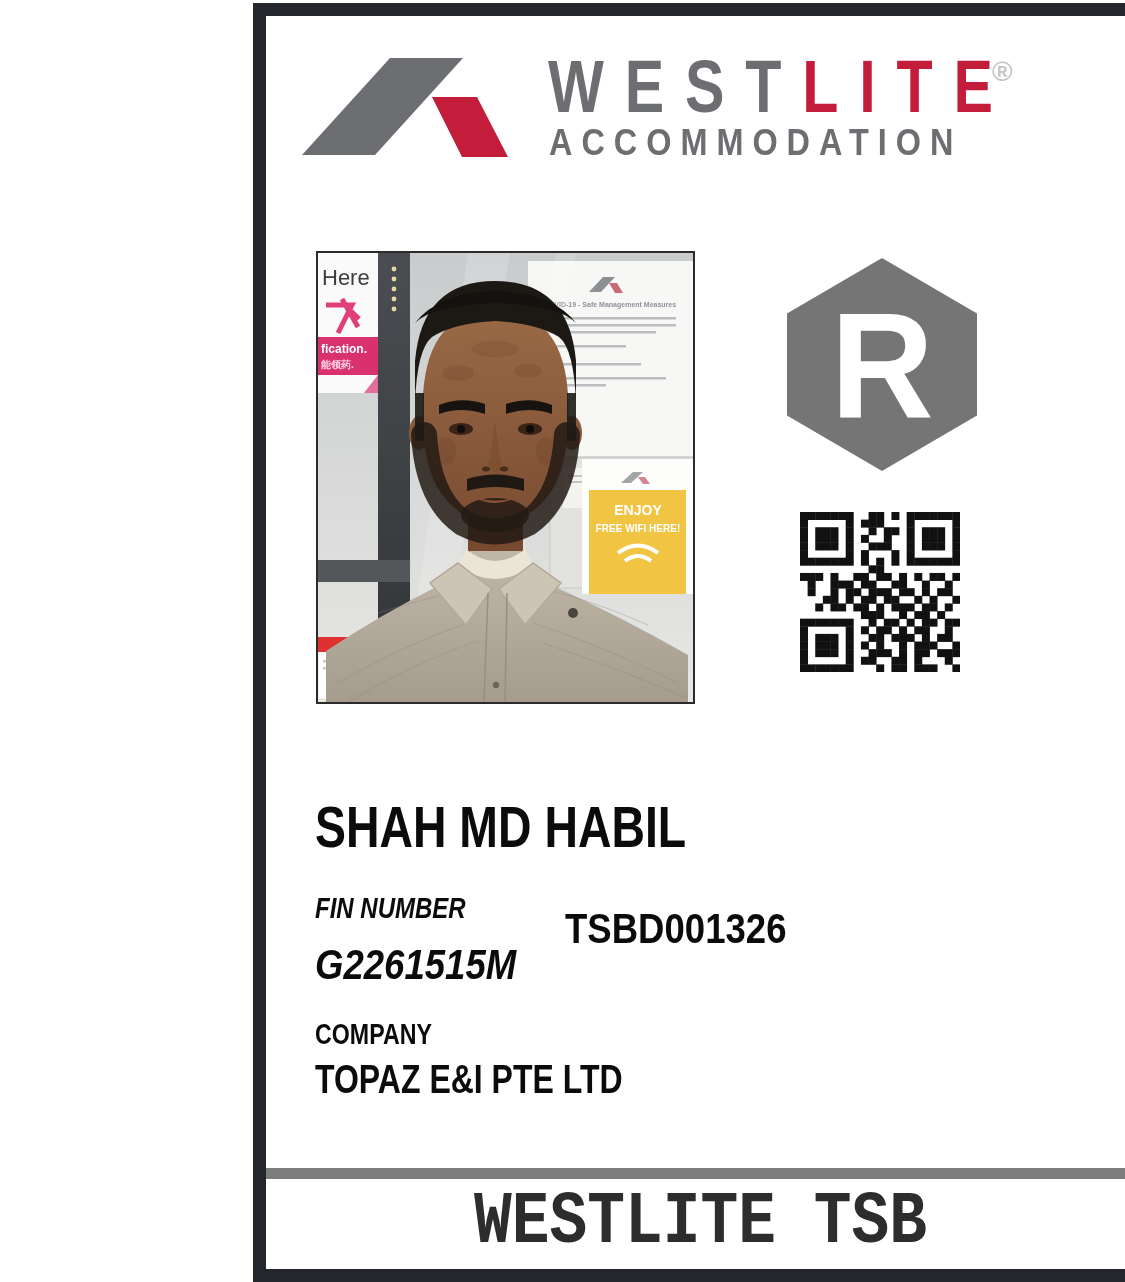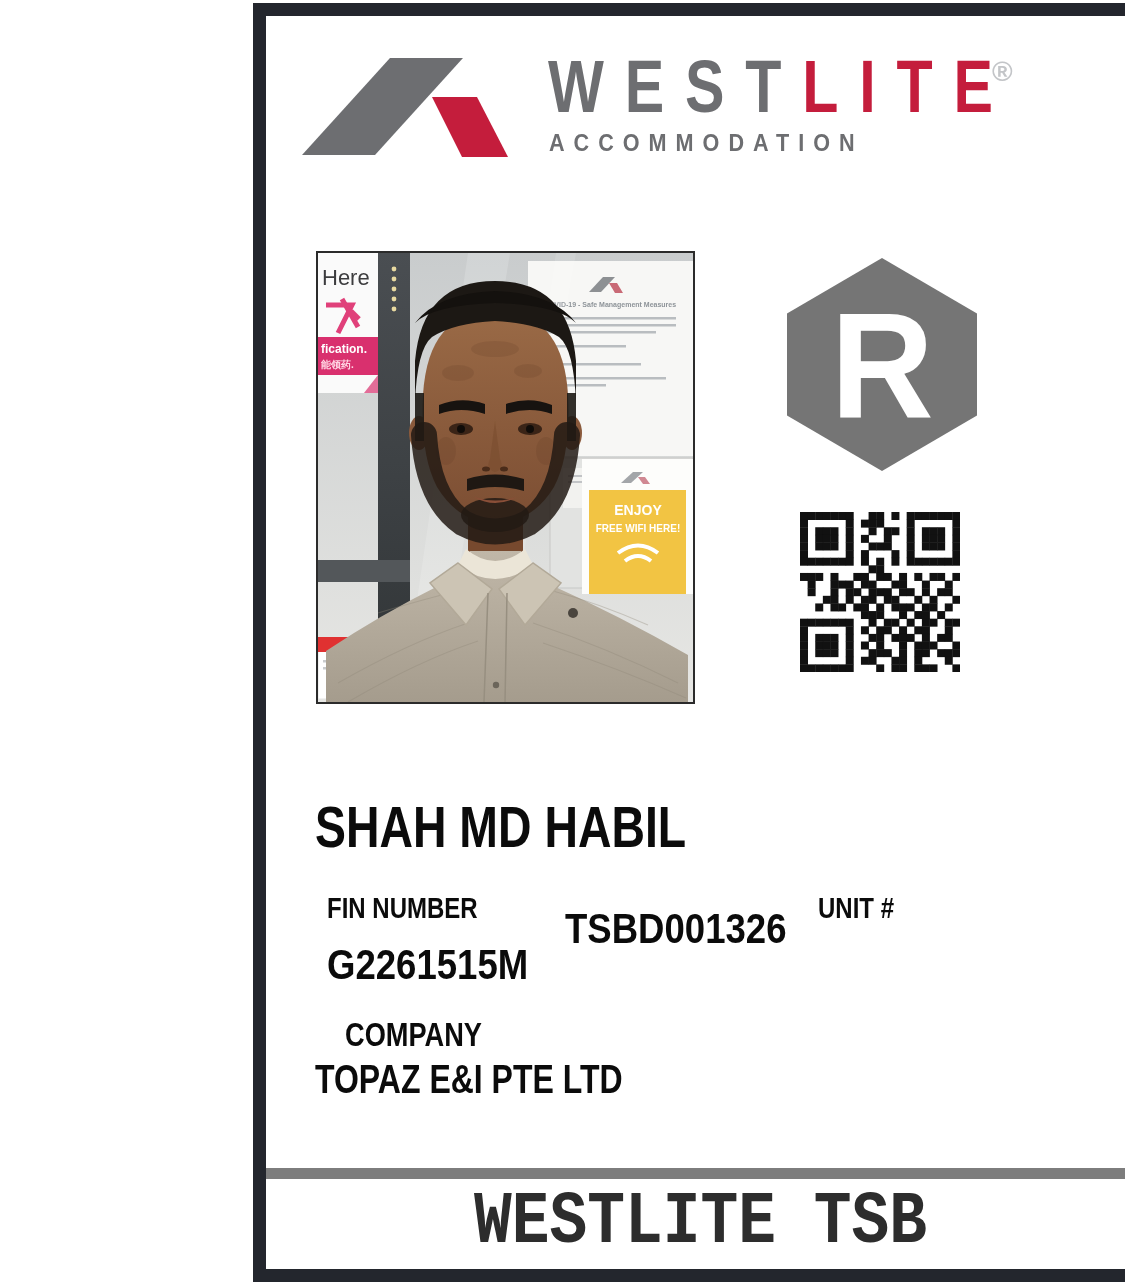--- a/index.html
+++ b/index.html
@@ -9,21 +9,21 @@
         border:13px solid #23262d;background:#ffffff;}
   .abs{position:absolute;}
   .cond{display:inline-block;transform:scaleX(.8);transform-origin:0 50%;white-space:nowrap;}
   .cond85{display:inline-block;transform:scaleX(.85);transform-origin:0 50%;white-space:nowrap;}
   .cond-center{display:inline-block;transform:scaleX(.85);transform-origin:50% 50%;white-space:nowrap;}
 
   .brand{left:282px;top:34px;font-size:74px;line-height:74px;font-weight:bold;letter-spacing:26px;}
   .brand .gray{color:#6d6e71;}
   .brand .red{color:#c41d3c;}
   .reg-mark{left:726px;top:40px;font-size:28px;color:#c3c5c8;font-weight:bold;}
-  .brand-sub{left:283px;top:111px;font-size:24px;line-height:32px;font-weight:bold;
+  .brand-sub{left:283px;top:111px;font-size:36px;line-height:32px;font-weight:bold;
              letter-spacing:10px;color:#6d6e71;}
   .brand-sub .cond{transform:scaleX(.9);}
 
   .logo-mark{left:36px;top:41px;width:206px;height:101px;}
 
   .photo{left:50px;top:235px;width:379px;height:453px;border:2px solid #2b2b2b;background:#d7d9d8;overflow:hidden;}
   .photo svg{display:block;width:100%;height:100%;}
 
   .hex{left:521px;top:242px;width:190px;height:213px;background:#757575;
        clip-path:polygon(50% 0%,100% 26%,100% 74%,50% 100%,0% 74%,0% 26%);
@@ -31,26 +31,26 @@
   .hex span{color:#ffffff;font-size:150px;font-weight:bold;line-height:150px;
             display:inline-block;transform:scaleX(.95);}
 
   .qr{left:534px;top:496px;width:160px;height:160px;}
 
   .name{left:49px;top:782px;font-size:58px;line-height:58px;font-weight:bold;color:#0b0b0b;}
 
   .field{top:874px;}
   .field .lbl{font-size:30px;line-height:36px;font-weight:bold;color:#0b0b0b;}
   .field .val{font-size:43px;line-height:46px;font-weight:bold;color:#0b0b0b;margin-top:15px;}
-  .field-fin{left:61px;}
+  .field-fin{left:49px;font-style:italic;}
   .field-resident{left:299px;}
   .field-unit{left:552px;}
 
   .company{left:49px;top:1000px;}
-  .company .lbl{font-size:34px;line-height:36px;font-weight:bold;color:#0b0b0b;margin-left:30px;}
+  .company .lbl{font-size:29px;line-height:36px;font-weight:bold;color:#0b0b0b;}
   .company .val{font-size:40px;line-height:46px;font-weight:bold;color:#0b0b0b;margin-top:4px;}
 
   .divider{left:0;top:1152px;width:100%;height:11px;background:#7d7d7d;}
   .footer-bar{left:0;top:1166px;width:100%;text-align:center;font-size:74px;line-height:80px;
               font-weight:bold;color:#2d2d2d;font-family:Liberation Mono, monospace;}
 </style>
 </head>
 <body>
 
 <div class="card">
@@ -452,21 +452,20 @@
   <div class="abs name"><span class="cond">SHAH MD HABIL</span></div>
 
   <div class="abs field field-fin">
     <div class="lbl"><span class="cond">FIN NUMBER</span></div>
     <div class="val"><span class="cond85">G2261515M</span></div>
   </div>
   <div class="abs field field-resident">
     <div class="val"><span class="cond85">TSBD001326</span></div>
   </div>
   <div class="abs field field-unit">
-    <div class="lbl"><span class="cond">UNIT #</span></div>
   </div>
 
   <div class="abs company">
     <div class="lbl"><span class="cond">COMPANY</span></div>
     <div class="val"><span class="cond">TOPAZ E&amp;I PTE LTD</span></div>
   </div>
 
   <div class="abs divider"></div>
   <div class="abs footer-bar"><span class="cond-center">WESTLITE TSB</span></div>
 

